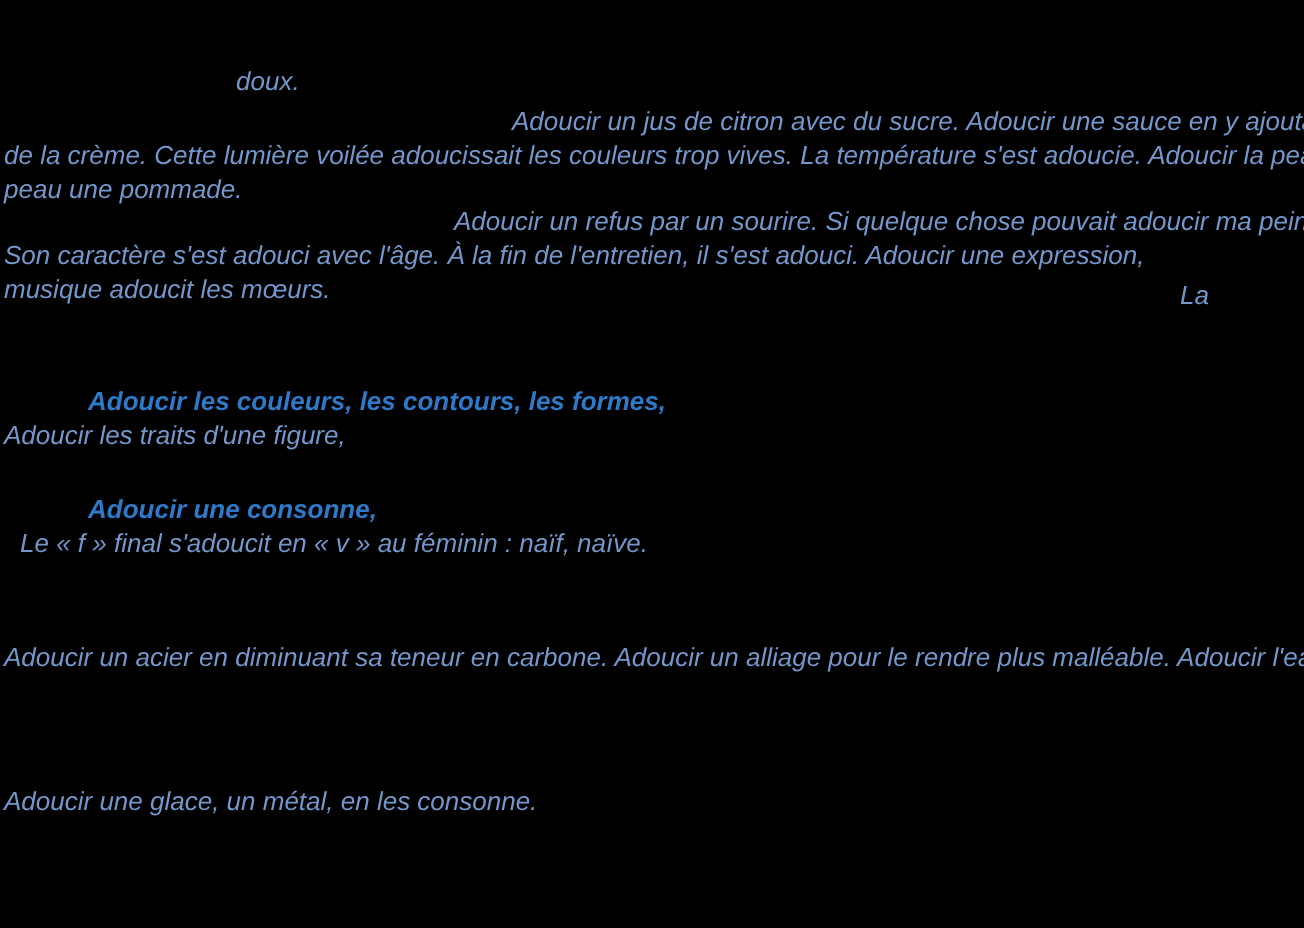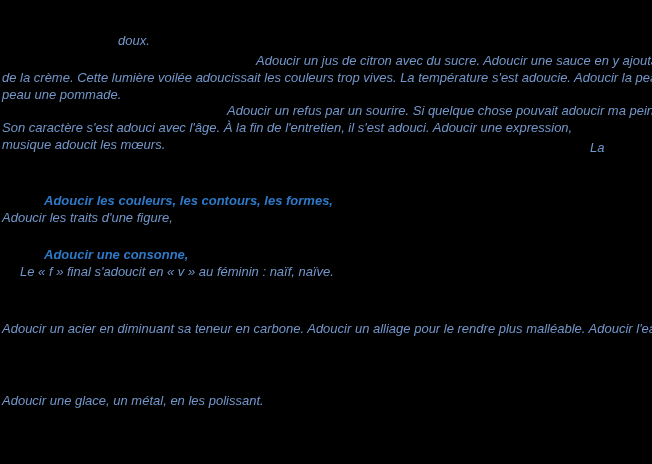--- a/index.html
+++ b/index.html
@@ -35,21 +35,21 @@
   .l-p1l1        { left: 256px; top: 52px;  }
   .l-p1l2        { left: 2px;   top: 69px;  }
   .l-p1l3        { left: 2px;   top: 86px;  }
   .l-p2l1        { left: 227px; top: 102px; }
   .l-p2l2        { left: 2px;   top: 119px; }
   .l-p2l2b       { left: 590px; top: 119px; margin-top: 20px; }
   .l-p2l3        { left: 2px;   top: 136px; }
   .l-marque-arts { left: 2px;   top: 192px; }
   .l-arts-ex     { left: 2px;   top: 209px; }
   .l-marque-phon { left: 2px;   top: 246px; }
-  .l-phon-ex     { left: 20px;   top: 263px; }
+  .l-phon-ex     { left: 10px;   top: 263px; }
   .l-techn-ex    { left: 2px;   top: 320px; }
   .l-polish-ex   { left: 2px;   top: 392px; }
 </style>
 </head>
 <body>
 
 <div class="page">
 
   <div class="line l-doux">doux.</div>
 
@@ -70,15 +70,15 @@
   <div class="line bold l-marque-arts">Adoucir les couleurs, les contours, les formes,</div>
 
   <div class="line bold l-marque-phon">Adoucir une consonne,</div>
 
   <div class="line l-arts-ex">Adoucir les traits d'une figure,</div>
 
   <div class="line l-phon-ex">Le « f » final s'adoucit en « v » au féminin : naïf, naïve.</div>
 
   <div class="line l-techn-ex">Adoucir un acier en diminuant sa teneur en carbone. Adoucir un alliage pour le rendre plus malléable. Adoucir l'eau,</div>
 
-  <div class="line l-polish-ex">Adoucir une glace, un métal, en les polissant.</div>
+  <div class="line l-polish-ex">Adoucir une glace, un métal, en les consonne.</div>
 
 </div>
 
 </body></html>

